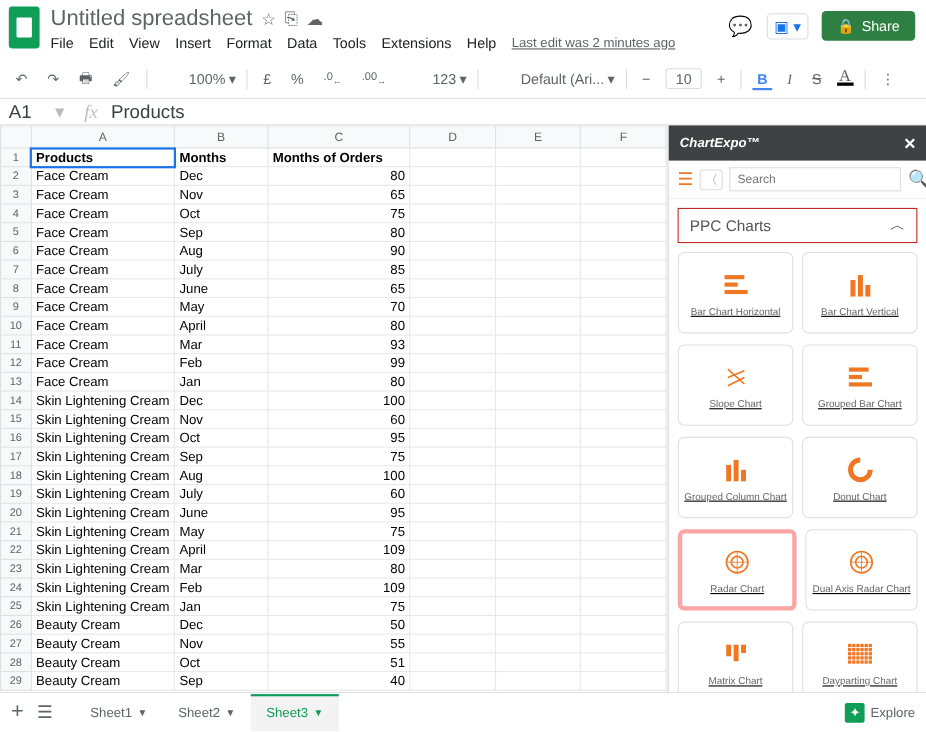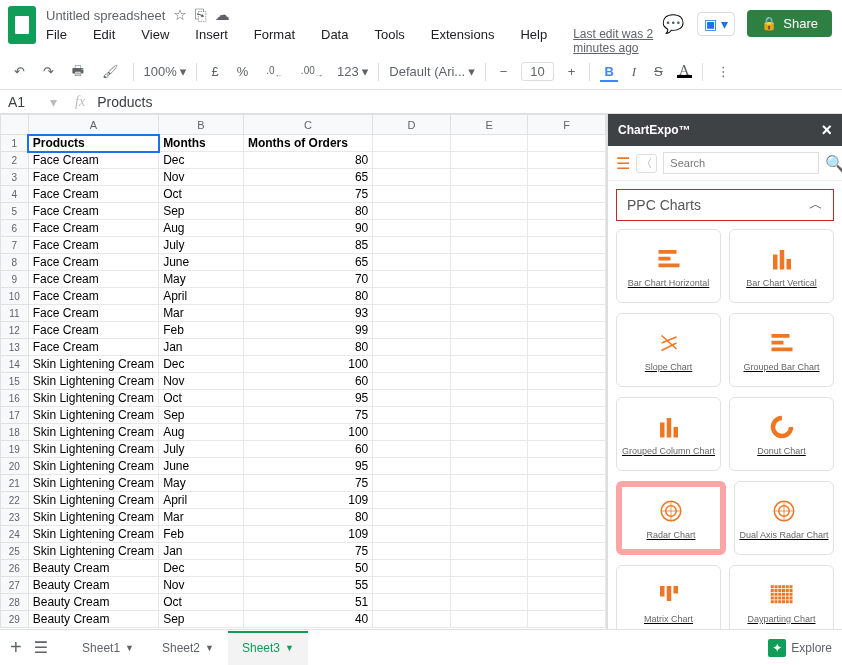--- a/index.html
+++ b/index.html
@@ -5,70 +5,70 @@
     * { box-sizing: border-box; margin: 0; padding: 0; }
     html, body { width: 842px; height: 665px; font-family: Arial, sans-serif; background: #fff; overflow: hidden; }
     body { position: relative; }
 
     
     .tophdr { display: flex; align-items: flex-start; padding: 6px 10px 0 8px; height: 54px; }
     .logo { width: 28px; height: 38px; background: #0f9d58; border-radius: 3px; display:flex; align-items:center; justify-content:center; margin-right: 10px; }
     .logo-inner { width: 14px; height: 18px; background: #fff; border-radius: 1px; }
     .titlewrap { flex: 1; }
     .docrow { display: flex; align-items: center; gap: 8px; }
-    .doctitle { font-size: 13px; color: #5f6368; }
+    .doctitle { font-size: 20px; color: #5f6368; }
     .hdricon { color: #5f6368; font-size: 15px; cursor: pointer; }
-    .menurow { display: flex; gap: 26px; margin-top: 3px; font-size: 13px; color: #202124; }
+    .menurow { display: flex; gap: 14px; margin-top: 3px; font-size: 13px; color: #202124; }
     .menuitem { cursor: pointer; }
     .lastedit { color: #5f6368; text-decoration: underline; font-size: 12px; cursor: pointer; }
     .hdrright { display: flex; align-items: center; gap: 12px; margin-top: 4px; }
     .comment-btn { font-size: 18px; color: #5f6368; cursor: pointer; }
     .meet-btn { border: 1px solid #dadce0; border-radius: 4px; padding: 3px 6px; cursor: pointer; font-size: 14px; color:#1a73e8; }
     .share-btn { background: #2e8042; color: #fff; border-radius: 4px; padding: 6px 14px; font-size: 13px; font-weight: 500; cursor: pointer; display:flex; align-items:center; gap:6px; }
 
     
     .toolbar { display: flex; align-items: center; gap: 10px; padding: 4px 10px; border-bottom: 1px solid #e0e0e0; height: 36px; font-size: 13px; color: #5f6368; }
     .tb-btn { cursor: pointer; padding: 2px 4px; }
     .tb-sep { width:1px; height:18px; background:#dadce0; }
-    .tb-dd { cursor: pointer; display:flex; align-items:center; gap:3px; }
+    .tb-dd { cursor: pointer; display:flex; align-items:center; gap:3px;margin-left:28px; }
     .bold-btn { font-weight:bold; color:#4285f4; border-bottom:2px solid #4285f4; padding-bottom:1px;}
     .ital-btn { font-style:italic; font-family:serif; }
     .strike-btn { text-decoration:line-through; }
     .textA { font-family:serif; font-size:15px; border-bottom:3px solid #000; line-height:10px; padding:0 2px;}
 
     
-    .fbar { display: flex; align-items: center; border-bottom: 1px solid #e0e0e0; height: 24px; font-size: 14px; }
+    .fbar { display: flex; align-items: center; border-bottom: 1px solid #e0e0e0; height: 24px; font-size: 17px; }
     .namebox { width: 50px; padding-left: 8px; color: #3c4043; }
     .fx { color: #bdbdbd; font-style: italic; margin: 0 12px 0 18px; font-family: serif; }
     .fval { color: #3c4043; }
 
     
     .main { display: flex; height: 515px; }
     .sheetarea { flex: 1; display:flex; flex-direction:column; overflow:hidden; border-right:1px solid #e0e0e0; }
     table.sheet { border-collapse: collapse; table-layout: fixed; font-size: 12px; color:#000; }
     .sheet th { background: #f8f9fa; color: #5f6368; font-weight: normal; border: 1px solid #e0e0e0; height:20px; font-size:11px; }
     .sheet td { border: 1px solid #e8e8e8; height: 17px; padding: 0 4px; overflow:hidden; white-space:nowrap; }
     .rowhdr { background:#f8f9fa; color:#5f6368; text-align:center; width:28px; font-size:10px; border-color:#e0e0e0!important; }
     .num { text-align:right; }
     .bold { font-weight:bold; }
     .selcell { outline: 2px solid #1a73e8; outline-offset:-1px; }
 
     
     .sidepanel { width: 235px; background: #fff; display:flex; flex-direction:column; border-left:1px solid #dadce0; }
-    .sp-hdr { background: #3f4245; color:#fff; height:32px; display:flex; align-items:center; padding:0 10px; font-size:12px; font-weight:bold; justify-content:space-between; }
+    .sp-hdr { background: #3f4245; color:#fff; height:32px; display:flex; align-items:center; padding:0 10px; font-size:12px; font-weight:bold; justify-content:space-between;font-style:italic; }
     .sp-close { cursor:pointer; font-size:18px; }
     .sp-search { display:flex; align-items:center; padding:6px 8px; gap:6px; border-bottom:1px solid #eee; }
     .sp-ham { color:#ef7622; font-size:16px; cursor:pointer; }
     .sp-back { color:#888; font-size:11px; cursor:pointer; border:1px solid #ddd; padding:1px 4px; border-radius:3px; }
     .sp-input { flex:1; border:1px solid #ddd; border-radius:0; height:22px; padding:0 6px; font-size:11px; }
     .sp-cat { border:1px solid #c62828; margin:8px; padding:6px 10px; display:flex; justify-content:space-between; align-items:center; font-size:14px; color:#555; cursor:pointer; }
     .sp-grid { flex:1; overflow:auto; padding: 0 8px; text-decoration: underline; }
     .sp-row { display:flex; gap:8px; margin-bottom:10px; }
     .sp-card { flex:1; border:1px solid #e0e0e0; border-radius:6px; height:74px; display:flex; flex-direction:column; align-items:center; justify-content:center; gap:4px; cursor:pointer; padding:4px; }
-    .sp-card.hot { border:6px solid #fca5a5; }
+    .sp-card.hot { border:4px solid #fca5a5; }
     .sp-iconsvg { width:30px; height:30px; }
     .sp-label { font-size:9px; color:#666; text-align:center; line-height:1.15; }
 
     
     .bottom { position:absolute; bottom:0; left:0; right:0; height:36px; border-top:1px solid #e0e0e0; display:flex; align-items:center; padding:0 10px; font-size:12px; color:#5f6368; background:#fff; }
     .addsheet { font-size:20px; cursor:pointer; margin-right:12px; color:#5f6368; }
     .allsheets { font-size:16px; cursor:pointer; margin-right:20px; }
     .tab { padding:8px 14px; cursor:pointer; display:flex; align-items:center; gap:5px; }
     .tab.active { color:#0f9d58; border-bottom:2px solid transparent; font-weight:500; background:#f3f3f3; border-top:2px solid #0f9d58; }
     .tab-dd { font-size:9px; }

